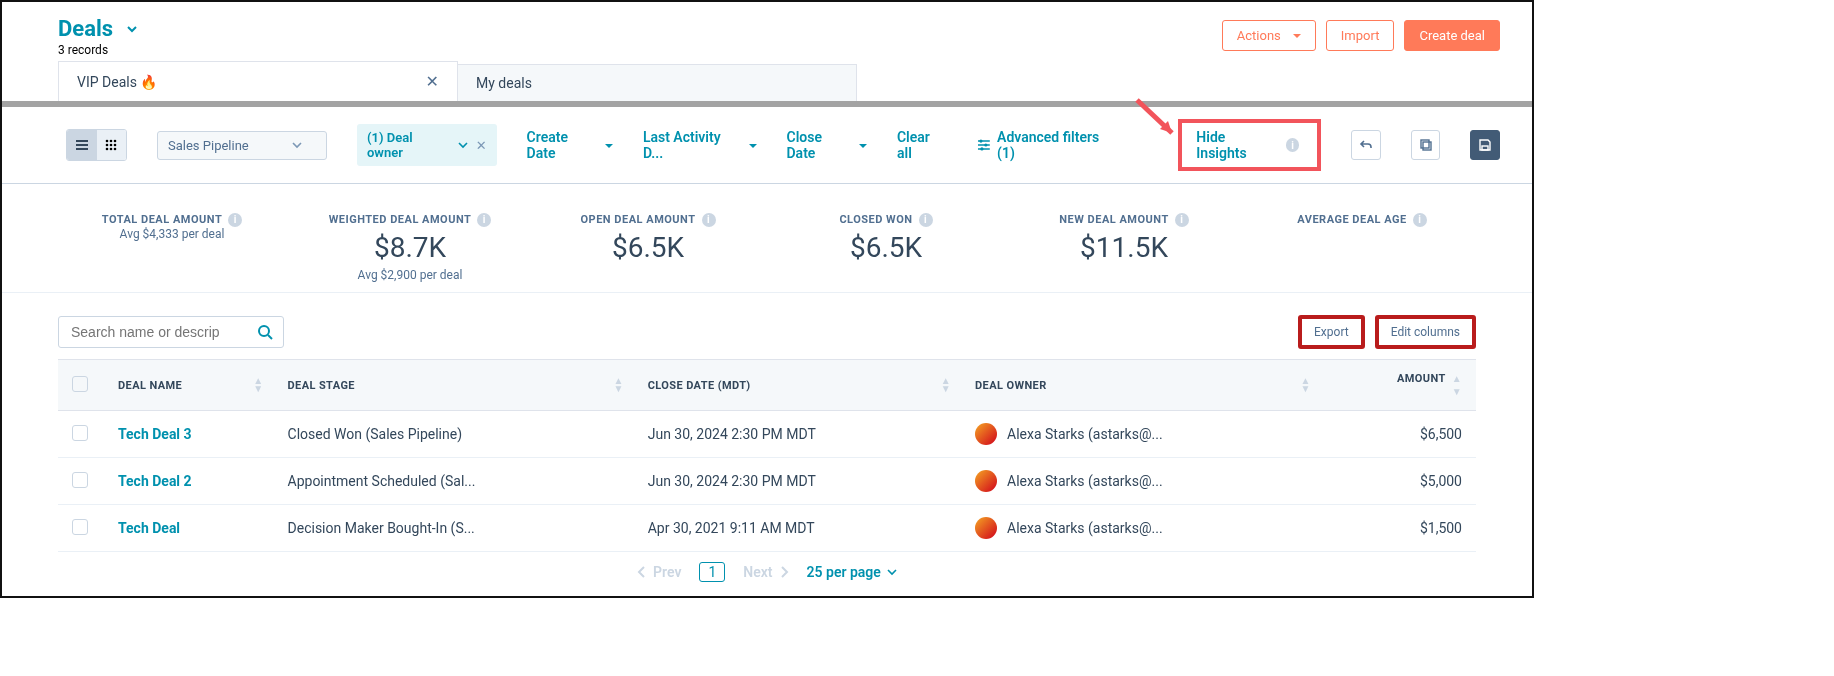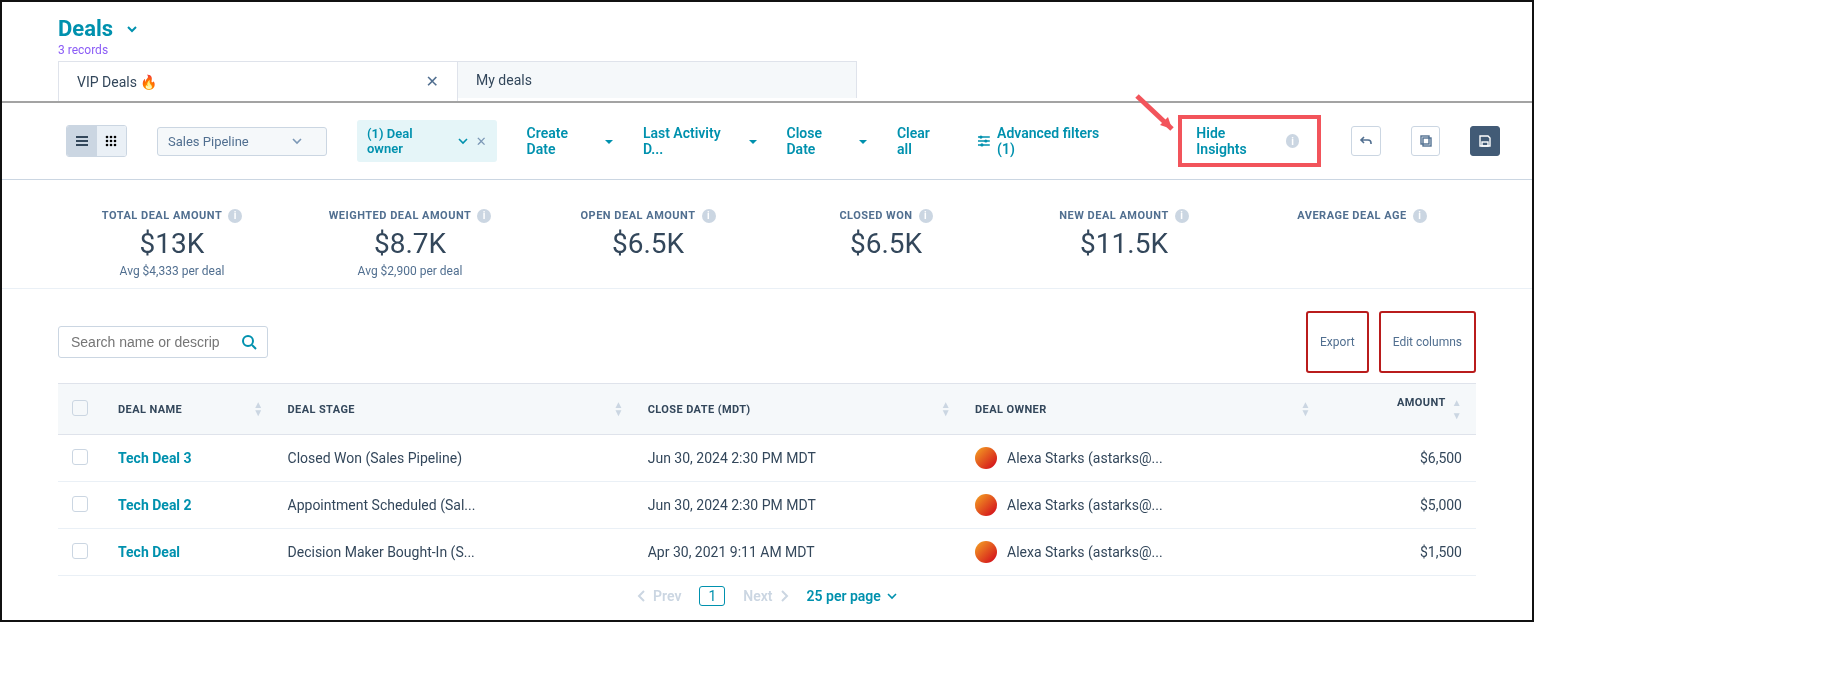--- a/index.html
+++ b/index.html
@@ -2,28 +2,28 @@
 <html><head>
 <meta charset="utf-8">
 <style>
   * { box-sizing: border-box; }
   html, body { margin:0; padding:0; font-family: -apple-system, BlinkMacSystemFont, "Segoe UI", Roboto, Helvetica, Arial, sans-serif; background:#fff; color:#33475b; }
   .frame { border:2px solid #111; width:1534px; margin:0; padding:0 0 10px 0; }
   
   .hdr { display:flex; justify-content:space-between; align-items:flex-start; padding:14px 32px 4px 56px; }
   .title-row { display:flex; align-items:center; gap:13px; }
   .title { font-size:22px; font-weight:700; color:#0091ae; }
-  .subcount { font-size:12px; color:#8b5cf6; margin-top:2px; }
+  .subcount { font-size:12px; color:#000000; margin-top:2px; }
   .hdr-actions { display:flex; gap:10px; margin-top:4px; }
   .btn { display:inline-flex; align-items:center; gap:6px; padding:7px 14px; font-size:13px; border-radius:3px; cursor:pointer; user-select:none; background:#fff; }
   .btn-outline { border:1px solid #ff7a59; color:#ff7a59; }
   .btn-solid { border:1px solid #ff7a59; background:#ff7a59; color:#fff; }
   .caret::after { content:""; display:inline-block; border:4px solid transparent; border-top-color:currentColor; margin-left:6px; transform:translateY(2px);}
   
-  .tabs-row { display:flex; align-items:flex-start; border-bottom:2px solid #a3a3a3; padding-left:56px; padding-right:32px; }
+  .tabs-row { display:flex; align-items:flex-end; border-bottom:6px solid #a3a3a3; padding-left:56px; padding-right:32px; }
   .tab { display:flex; align-items:center; gap:10px; border:1px solid #dfe3eb; border-bottom:none; padding:10px 18px; font-size:14px; color:#33475b; background:#fff; margin-right:-1px; }
   .tab.active { background:#fff; position:relative; z-index:2;}
   .tab.inactive { background:#f5f8fa; color:#33475b; width:400px; }
   .tab .close { color:#516f90; cursor:pointer; font-weight:400; font-size:16px; margin-left:auto; }
   .tab.active { width:400px; }
   .tab-actions { display:flex; align-items:center; gap:24px; padding:0 16px; color:#0091ae; font-weight:600; font-size:14px; }
   .tab-actions .plus { color:#0091ae; font-weight:700; }
   
   .filter-bar { display:flex; align-items:center; gap:30px; padding:12px 32px 12px 64px; border-bottom:1px solid #cbd6e2; flex-wrap:nowrap; }
   .view-toggle { display:flex; border:1px solid #cbd6e2; border-radius:3px; overflow:hidden; }
@@ -41,24 +41,24 @@
   .icon-btn.dark{background:#425b76;color:#fff;border-color:#425b76;}
   .arrow-annot { position:absolute; top:-28px; left:-50px; }
   
   .insights { display:flex; padding:24px 56px 10px; gap:10px; border-bottom:1px solid #eaf0f6;}
   .card { flex:1; text-align:center; }
   .card-label { font-size:11px; font-weight:700; letter-spacing:.5px; color:#516f90; display:inline-flex; align-items:center; gap:6px;text-align:right;}
   .card-value { font-size:28px; color:#33475b; margin:4px 0;}
   .card-sub { font-size:12px; color:#516f90;}
   
   .tbl-toolbar { display:flex; align-items:center; padding:22px 56px 10px; gap:10px;}
-  .search { border:1px solid #cbd6e2; border-radius:3px; padding:6px 10px; display:flex; align-items:center; gap:8px; width:210px;}
+  .search { border:1px solid #cbd6e2; border-radius:3px; padding:6px 10px; display:flex; align-items:center; gap:8px; width:226px;}
   .search input{ border:none; outline:none; font-size:14px; color:#33475b; width:100%; }
   .tbl-toolbar .spacer{flex:1;}
-  .mini-btn{border:2px solid #b91c1c;background:#fff;padding:22px 12px;font-size:12px;color:#516f90;border-radius:3px;cursor:pointer;}
+  .mini-btn{border:4px solid #b91c1c;background:#fff;padding:6px 12px;font-size:12px;color:#516f90;border-radius:3px;cursor:pointer;}
   
   table { width:calc(100% - 112px); margin:0 56px; border-collapse:collapse; }
   thead th { background:#f5f8fa; border-top:1px solid #dfe3eb;border-bottom:1px solid #dfe3eb; font-size:11px; font-weight:700; color:#33475b; letter-spacing:.4px; text-align:left; padding:12px 14px; position:relative;}
   thead th .sort{ position:absolute; right:10px; top:50%; transform:translateY(-50%); color:#cbd6e2; font-size:10px; line-height:8px;}
   tbody td { border-bottom:1px solid #eaf0f6; padding:12px 14px; font-size:14px; color:#33475b;}
   .dealname { color:#0091ae; font-weight:700; }
   .chk { width:16px;height:16px;border:1.6px solid #cbd6e2;border-radius:3px;display:inline-block;}
   .owner { display:flex; align-items:center; gap:10px;}
   .avatar{width:22px;height:22px;border-radius:50%;background:linear-gradient(135deg,#f5a623,#d0021b);}
   .amount{text-align:right;}
@@ -78,20 +78,25 @@
   <div>
     <div class="title-row">
       <span class="title">Deals</span>
       <span style="color:#0091ae">
         <svg width="12" height="12" viewBox="0 0 12 12">
               <path d="M2 4l4 4 4-4" fill="none" stroke="currentColor" stroke-width="2"></path>
             </svg>
       </span>
     </div>
     <div class="subcount">3 records</div>
+  </div>
+  <div class="hdr-actions">
+    <div class="btn btn-outline caret">Actions</div>
+    <div class="btn btn-outline">Import</div>
+    <div class="btn btn-solid">Create deal</div>
   </div>
 </div>
 
 <div class="tabs-row">
   <div class="tab active">
     <span>VIP Deals 🔥</span>
     <span class="close">✕</span>
   </div>
   <div class="tab inactive">
     <span>My deals</span>
@@ -186,21 +191,21 @@
           <path d="M2 2h8l2 2v8H2z" fill="none" stroke="currentColor" stroke-width="1.4"></path>
           <rect x="4" y="8" width="6" height="4" fill="none" stroke="currentColor" stroke-width="1.4"></rect>
         </svg>
   </div>
 </div>
 
 <div class="insights">
   <div class="card"><div class="card-label">
           <span>TOTAL DEAL AMOUNT</span>
           <span class="info-i">i</span>
-        </div><div class="card-value">$13K</div><div class="card-sub">Avg $4,333 per deal</div></div>
+        </div><div class="card-sub">Avg $4,333 per deal</div></div>
   <div class="card"><div class="card-label">
           <span>WEIGHTED DEAL AMOUNT</span>
           <span class="info-i">i</span>
         </div><div class="card-value">$8.7K</div><div class="card-sub">Avg $2,900 per deal</div></div>
   <div class="card"><div class="card-label">
           <span>OPEN DEAL AMOUNT</span>
           <span class="info-i">i</span>
         </div><div class="card-value">$6.5K</div></div>
   <div class="card"><div class="card-label">
           <span>CLOSED WON</span>

